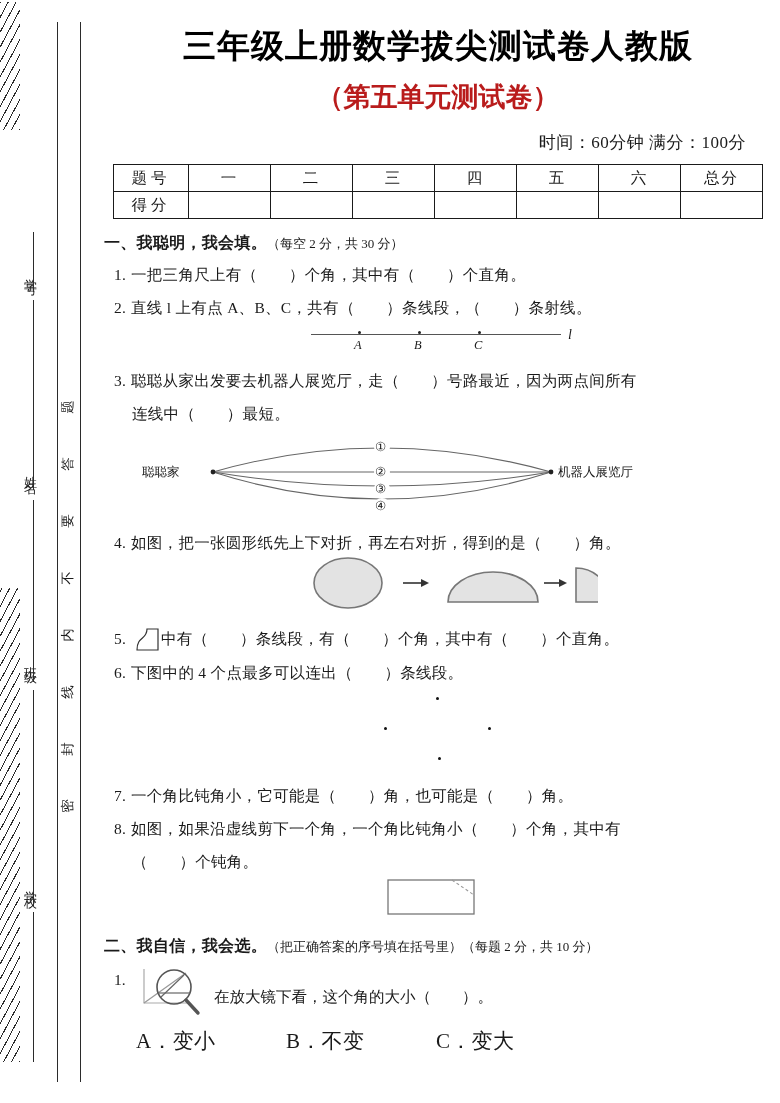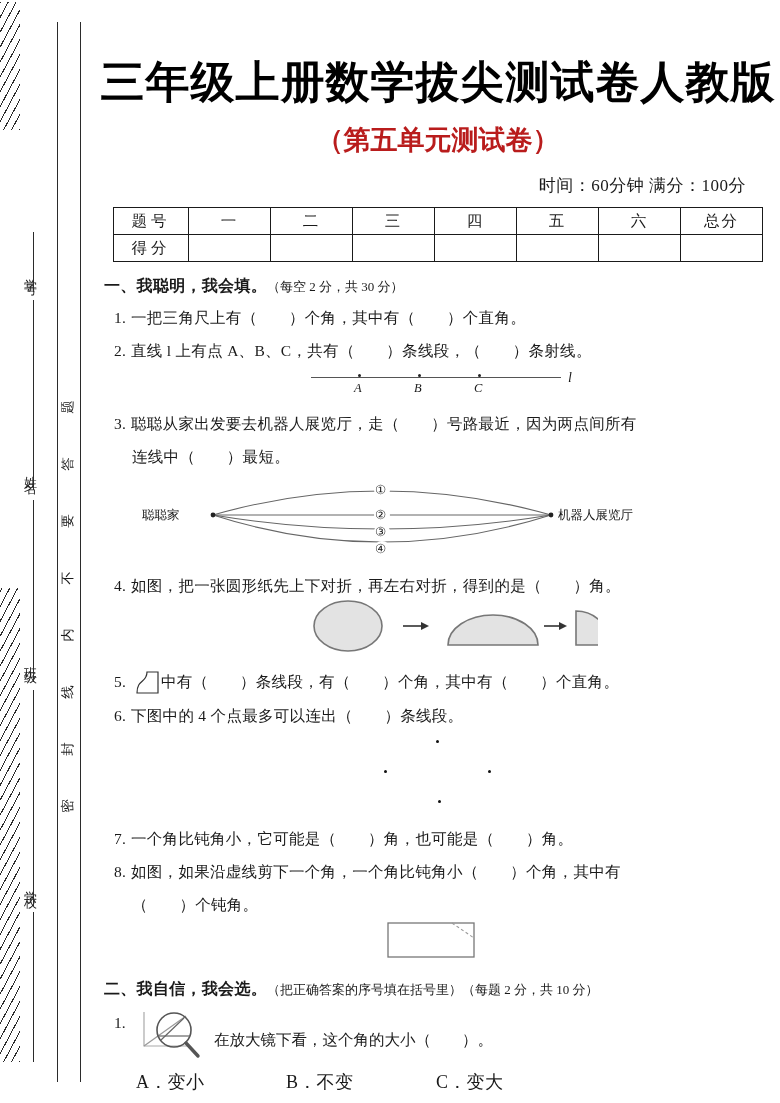--- a/index.html
+++ b/index.html
@@ -45,22 +45,22 @@
   }
   .vrule{
     position:absolute;left:33px;width:0;
     border-left:1.1px solid #2b2b2b;
   }
 
   
   .content{position:absolute;left:96px;top:0;width:684px;height:1103px;}
 
   .title{
-    margin:0;padding-top:53px;
-    font-size:44px;font-weight:700;letter-spacing:1px;
+    margin:0;padding-top:24px;
+    font-size:33px;font-weight:700;letter-spacing:1px;
     text-align:center;color:#000;
     font-family:"Liberation Serif","DejaVu Serif",serif;
   }
   .subtitle{
     margin:10px 0 0 0;
     font-size:27px;font-weight:700;text-align:center;color:#b91c1c;
   }
   .meta{
     margin:16px 34px 0 0;
     font-size:17px;text-align:right;letter-spacing:0.5px;
@@ -144,21 +144,21 @@
   .rectfig{height:48px;position:relative;}
   .rectfig svg{position:absolute;left:290px;top:2px;}
 
   
   .choice-q{
     margin:14px 0 0 18px;font-size:15.5px;position:relative;height:52px;
   }
   .mag{position:absolute;left:22px;top:-8px;}
   .choice-text{position:absolute;left:100px;top:16px;}
   .options{
-    margin:4px 0 0 40px;font-size:18px;letter-spacing:0.3px;
+    margin:4px 0 0 40px;font-size:21px;letter-spacing:0.3px;
   }
   .options span{display:inline-block;}
   .opt-a{width:150px;}
   .opt-b{width:150px;}
 </style>
 </head>
 <body>
 
 <div class="page">
 

